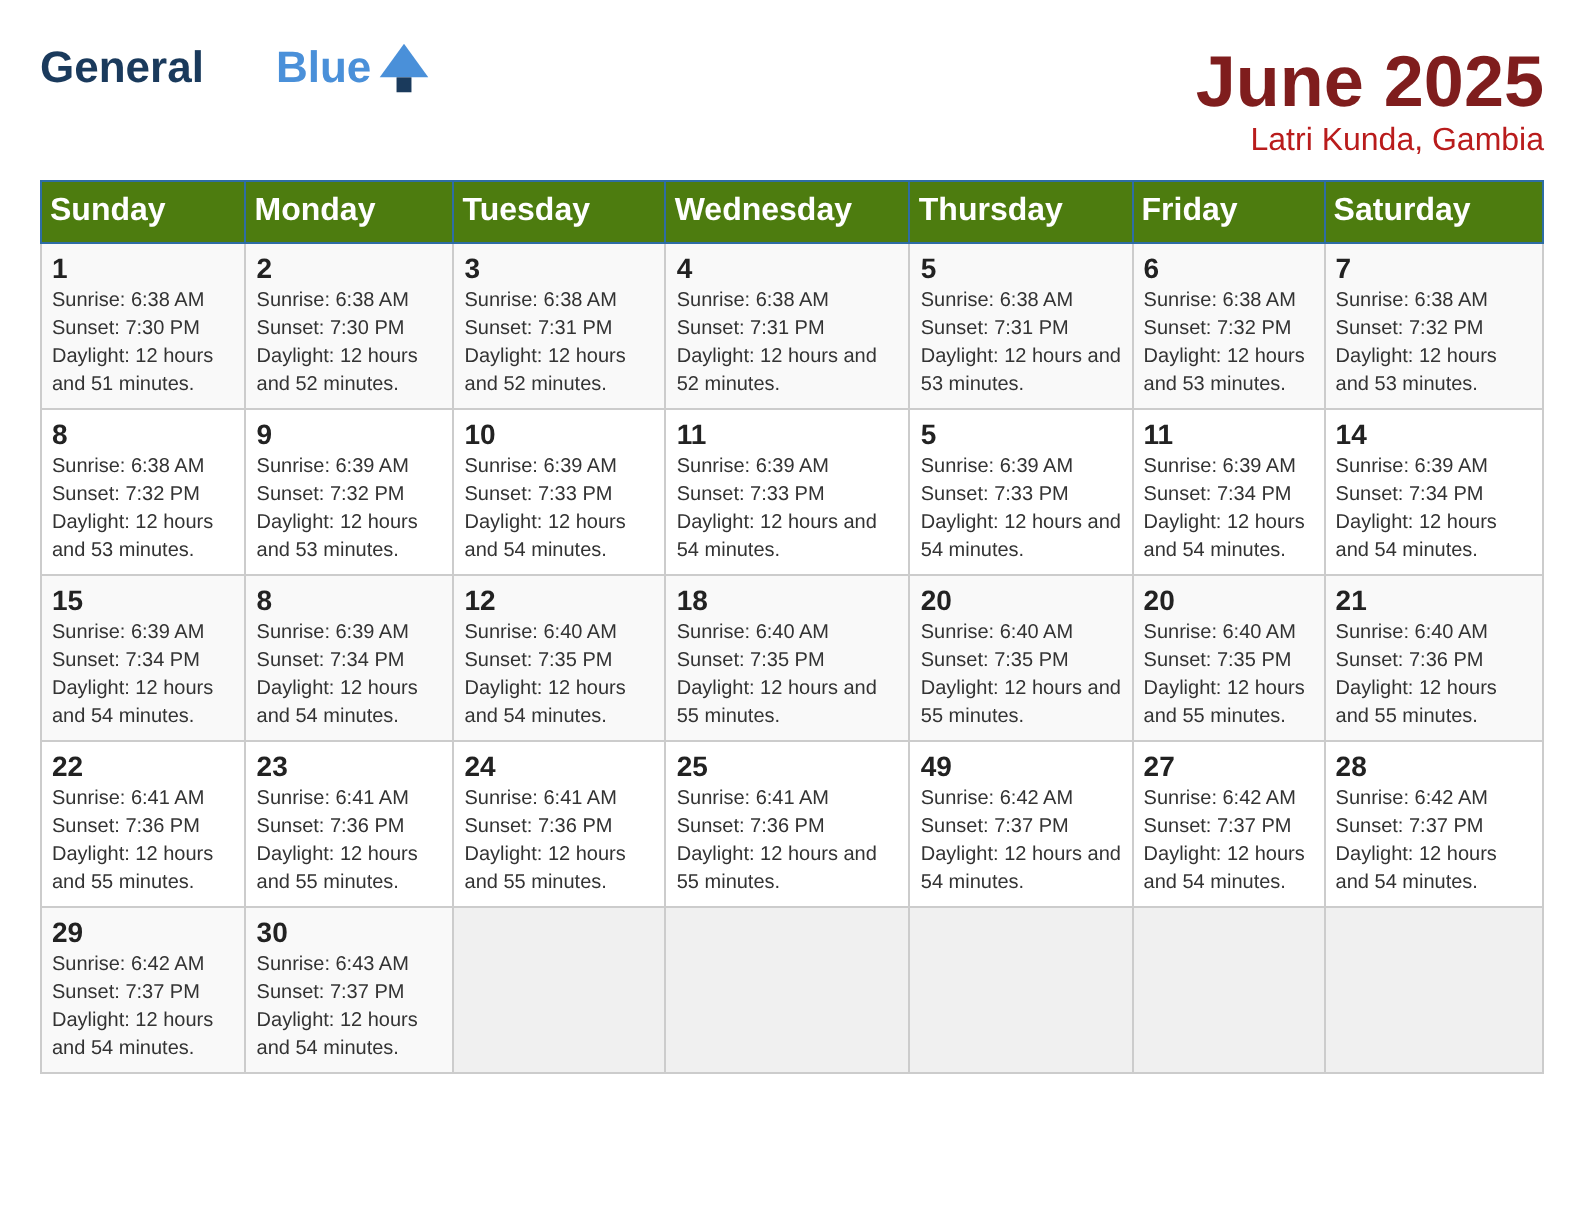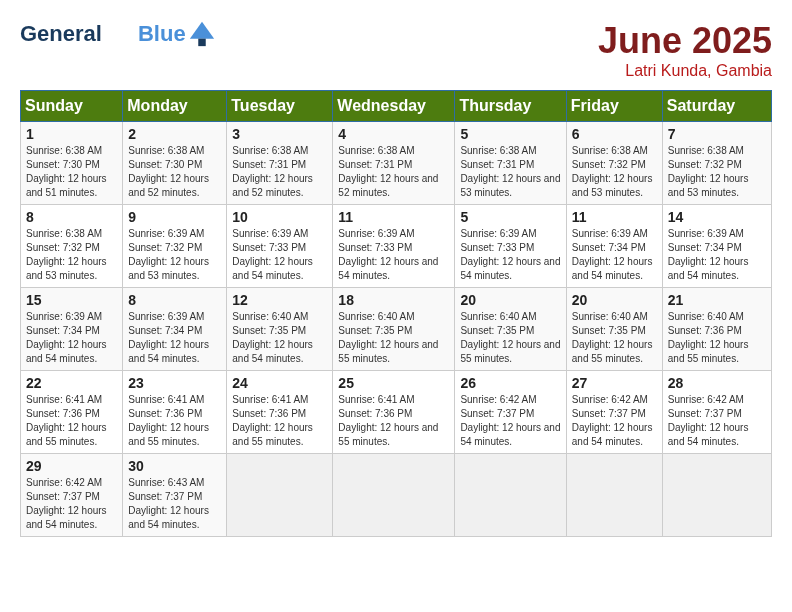--- a/index.html
+++ b/index.html
@@ -148,21 +148,21 @@
         <td><span class="day-num">18</span><span class="day-info">Sunrise: 6:40 AM<br>Sunset: 7:35 PM<br>Daylight: 12 hours and 55 minutes.</span></td>
         <td><span class="day-num">20</span><span class="day-info">Sunrise: 6:40 AM<br>Sunset: 7:35 PM<br>Daylight: 12 hours and 55 minutes.</span></td>
         <td><span class="day-num">20</span><span class="day-info">Sunrise: 6:40 AM<br>Sunset: 7:35 PM<br>Daylight: 12 hours and 55 minutes.</span></td>
         <td><span class="day-num">21</span><span class="day-info">Sunrise: 6:40 AM<br>Sunset: 7:36 PM<br>Daylight: 12 hours and 55 minutes.</span></td>
       </tr>
       <tr>
         <td><span class="day-num">22</span><span class="day-info">Sunrise: 6:41 AM<br>Sunset: 7:36 PM<br>Daylight: 12 hours and 55 minutes.</span></td>
         <td><span class="day-num">23</span><span class="day-info">Sunrise: 6:41 AM<br>Sunset: 7:36 PM<br>Daylight: 12 hours and 55 minutes.</span></td>
         <td><span class="day-num">24</span><span class="day-info">Sunrise: 6:41 AM<br>Sunset: 7:36 PM<br>Daylight: 12 hours and 55 minutes.</span></td>
         <td><span class="day-num">25</span><span class="day-info">Sunrise: 6:41 AM<br>Sunset: 7:36 PM<br>Daylight: 12 hours and 55 minutes.</span></td>
-        <td><span class="day-num">26</span><span class="day-info">Sunrise: 6:42 AM<br>Sunset: 7:37 PM<br>Daylight: 12 hours and 54 minutes.</span></td>
+        <td><span class="day-num">49</span><span class="day-info">Sunrise: 6:42 AM<br>Sunset: 7:37 PM<br>Daylight: 12 hours and 54 minutes.</span></td>
         <td><span class="day-num">27</span><span class="day-info">Sunrise: 6:42 AM<br>Sunset: 7:37 PM<br>Daylight: 12 hours and 54 minutes.</span></td>
         <td><span class="day-num">28</span><span class="day-info">Sunrise: 6:42 AM<br>Sunset: 7:37 PM<br>Daylight: 12 hours and 54 minutes.</span></td>
       </tr>
       <tr>
         <td><span class="day-num">29</span><span class="day-info">Sunrise: 6:42 AM<br>Sunset: 7:37 PM<br>Daylight: 12 hours and 54 minutes.</span></td>
         <td><span class="day-num">30</span><span class="day-info">Sunrise: 6:43 AM<br>Sunset: 7:37 PM<br>Daylight: 12 hours and 54 minutes.</span></td>
         <td class="empty-cell"></td>
         <td class="empty-cell"></td>
         <td class="empty-cell"></td>
         <td class="empty-cell"></td>

